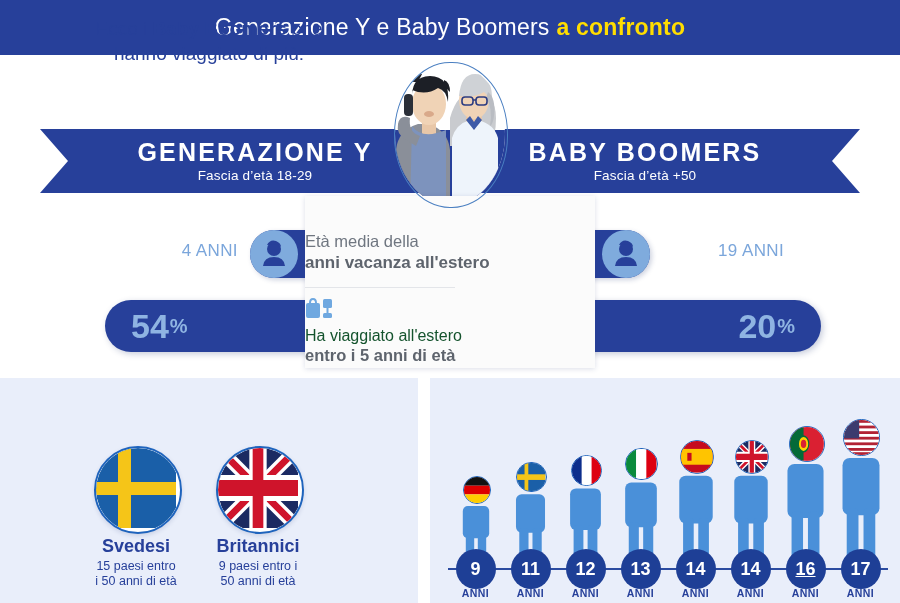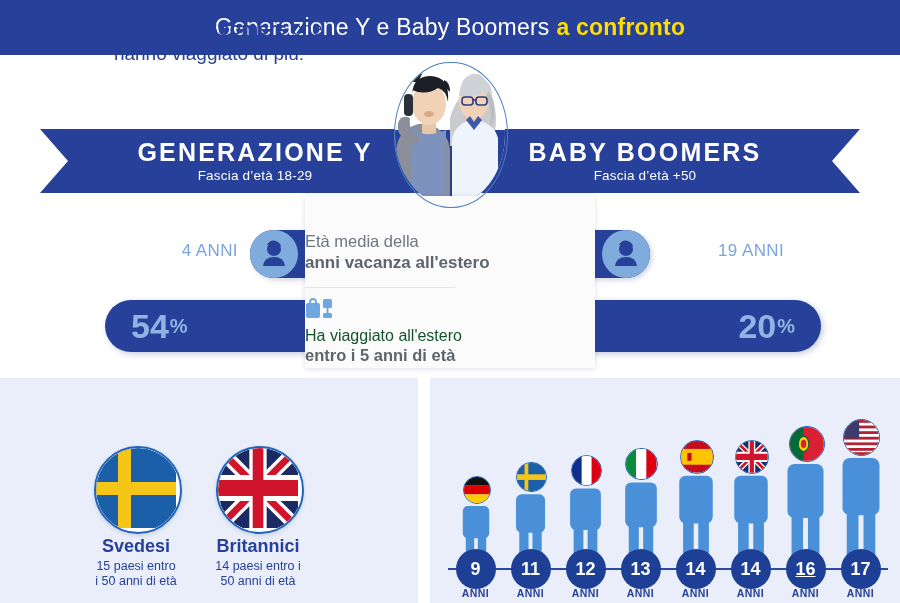--- a/index.html
+++ b/index.html
@@ -265,21 +265,21 @@
   <div class="flag-cap cap-sv">
     <div class="cap-title">Svedesi</div>
     <div class="cap-sub">
       <span>15 paesi entro</span><br>
       <span>i 50 anni di età</span>
     </div>
   </div>
   <div class="flag-cap cap-uk">
     <div class="cap-title">Britannici</div>
     <div class="cap-sub">
-      <span>14 paesi entro i</span><br>
+      <span>9 paesi entro i</span><br>
       <span>50 anni di età</span>
     </div>
   </div>
 
   <div class="panel panel-right"></div>
 
   <div class="num-line"></div>
   <div id="people-row" class="people-row">
       <div class="person" style="left: 30.5px; bottom: 35px; width: 30px; height: 92px;">
         <svg width="30" height="92" viewBox="0 0 30 92">

